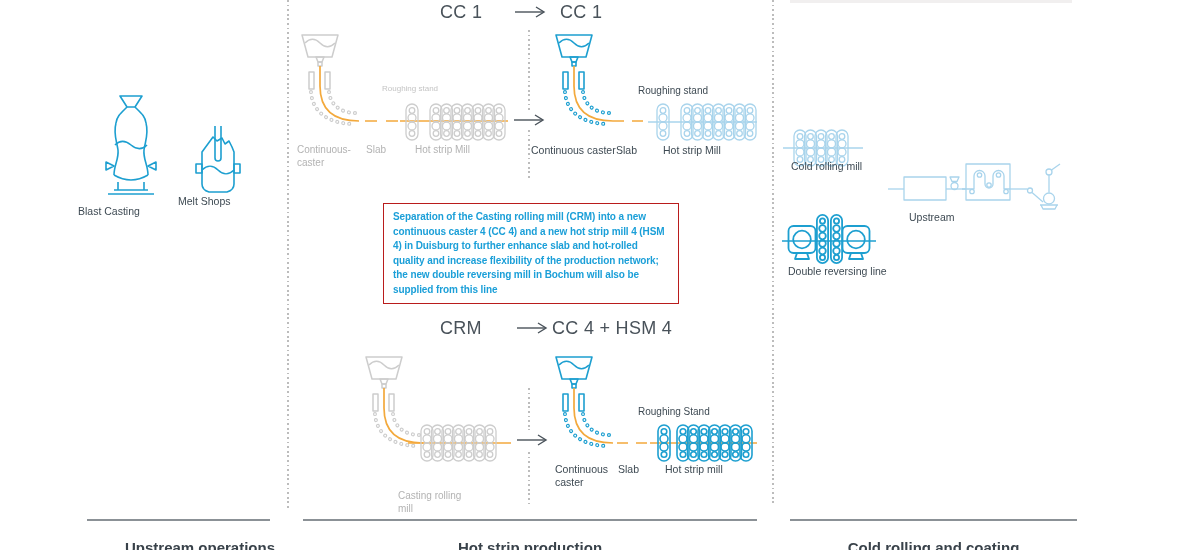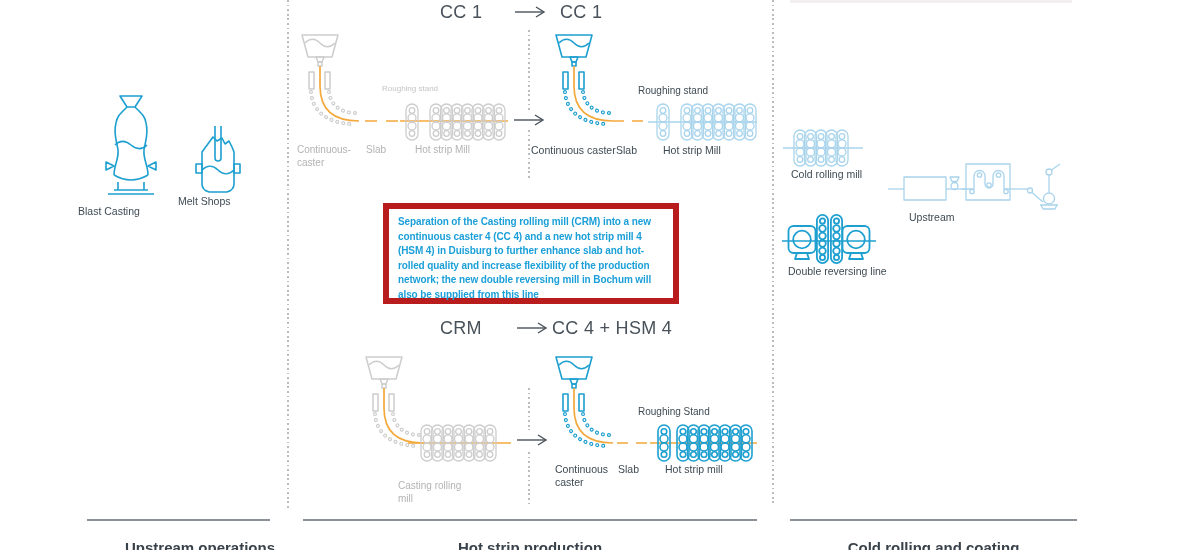--- a/index.html
+++ b/index.html
@@ -14,21 +14,21 @@
   .lblue{color:#a9d4ec;}
   .gicon{color:#cdcdcd;}
   
   .h-title{position:absolute;font-size:18px;color:#49525a;letter-spacing:.3px;}
   .lbl{position:absolute;font-size:10.5px;color:#3e4a53;line-height:13px;}
   .lbl-gray{position:absolute;font-size:10px;color:#b3b3b3;line-height:13px;}
   .lbl-tiny-gray{position:absolute;font-size:8px;color:#c4c4c4;}
   .lbl-roughing{position:absolute;font-size:10px;color:#3e4a53;}
   .center{text-align:left;}
   .notebox{position:absolute;left:383px;top:203px;width:296px;height:101px;box-sizing:border-box;
-           border:6px solid #b91c1c;padding:6px 9px 4px 9px;color:#1b9fd8;font-size:10px;
+           border:1px solid #b91c1c;padding:6px 9px 4px 9px;color:#1b9fd8;font-size:10px;
            font-weight:bold;line-height:14.6px;letter-spacing:-0.1px;}
   .secline{position:absolute;height:2px;background:#8b9196;top:519px;}
   .secfooter{position:absolute;top:539px;font-size:15px;font-weight:bold;color:#39424a;text-align:center;}
   .topbar{position:absolute;left:790px;top:0;width:282px;height:3px;background:#f1efef;}
 </style>
 </head>
 <body>
 
 <div class="canvas">
 
@@ -178,21 +178,21 @@
   <svg class="icon gicon" style="left:406px;top:423px" width="106" height="42" viewBox="0 0 106 42" fill="none" stroke="currentColor" stroke-width="1.3">
     <line x1="2" y1="20" x2="105" y2="20" stroke="#f3a93c" stroke-width="1.7"></line>
     <use href="#g-stand" x="14" y="1"></use>
       <use href="#g-stand" x="24.5" y="1"></use>
       <use href="#g-stand" x="35" y="1"></use>
     <use href="#g-stand" x="45.5" y="1"></use>
       <use href="#g-stand" x="56" y="1"></use>
       <use href="#g-stand" x="66.5" y="1"></use>
     <use href="#g-stand" x="77" y="1"></use>
   </svg>
-  <div class="lbl-gray" style="left:398px;top:479px;width:80px">Casting rolling mill</div>
+  <div class="lbl-gray" style="left:398px;top:489px;width:80px">Casting rolling mill</div>
 
   <svg class="icon" style="left:516px;top:434px" width="32" height="12" viewBox="0 0 30 12" fill="none" stroke="#49525a" stroke-width="1.4">
     <use href="#g-arrow"></use>
   </svg>
 
   <svg class="icon teal" style="left:553px;top:356px" width="64" height="96" viewBox="0 0 64 96" fill="none" stroke="currentColor" stroke-width="1.6" stroke-linejoin="round">
     <use href="#g-caster"></use>
   </svg>
   <svg class="icon" style="left:616px;top:439px" width="38" height="8" viewBox="0 0 38 8">
     <line x1="1" y1="4" x2="37" y2="4" stroke="#f3a93c" stroke-width="1.7" stroke-dasharray="11 8"></line>
@@ -214,21 +214,21 @@
   <div class="lbl center" style="left:665px;top:463px;width:86px">Hot strip mill</div>
 
   <svg class="icon lblue" style="left:781px;top:127px" width="84" height="42" viewBox="0 0 84 42" fill="none" stroke="currentColor" stroke-width="1.3">
     <line x1="2" y1="21" x2="82" y2="21"></line>
     <use href="#g-stand" x="12" y="2"></use>
       <use href="#g-stand" x="22.5" y="2"></use>
       <use href="#g-stand" x="33" y="2"></use>
     <use href="#g-stand" x="43.5" y="2"></use>
       <use href="#g-stand" x="54" y="2"></use>
   </svg>
-  <div class="lbl" style="left:791px;top:168px">Cold rolling mill</div>
+  <div class="lbl" style="left:791px;top:160px">Cold rolling mill</div>
 
   <svg class="icon lblue" style="left:888px;top:162px" width="178" height="48" viewBox="0 0 178 48" fill="none" stroke="currentColor" stroke-width="1.3" stroke-linejoin="round">
     <line x1="0" y1="27" x2="16" y2="27"></line>
     <rect x="16" y="15" width="42" height="23"></rect>
     <line x1="58" y1="27" x2="78" y2="27"></line>
     <path d="M62,15 h9 l-2,4.5 h-5 Z"></path>
     <circle cx="66.5" cy="24" r="3.5"></circle>
     <rect x="78" y="2" width="44" height="36"></rect>
     <path d="M74,27 H86 V14 A5.5,5.5 0 0 1 97,14 V22 A4,4 0 0 0 105,22 V14 A5.5,5.5 0 0 1 116,14 V27 H122"></path>
     <circle cx="91.5" cy="13" r="2.2"></circle>

